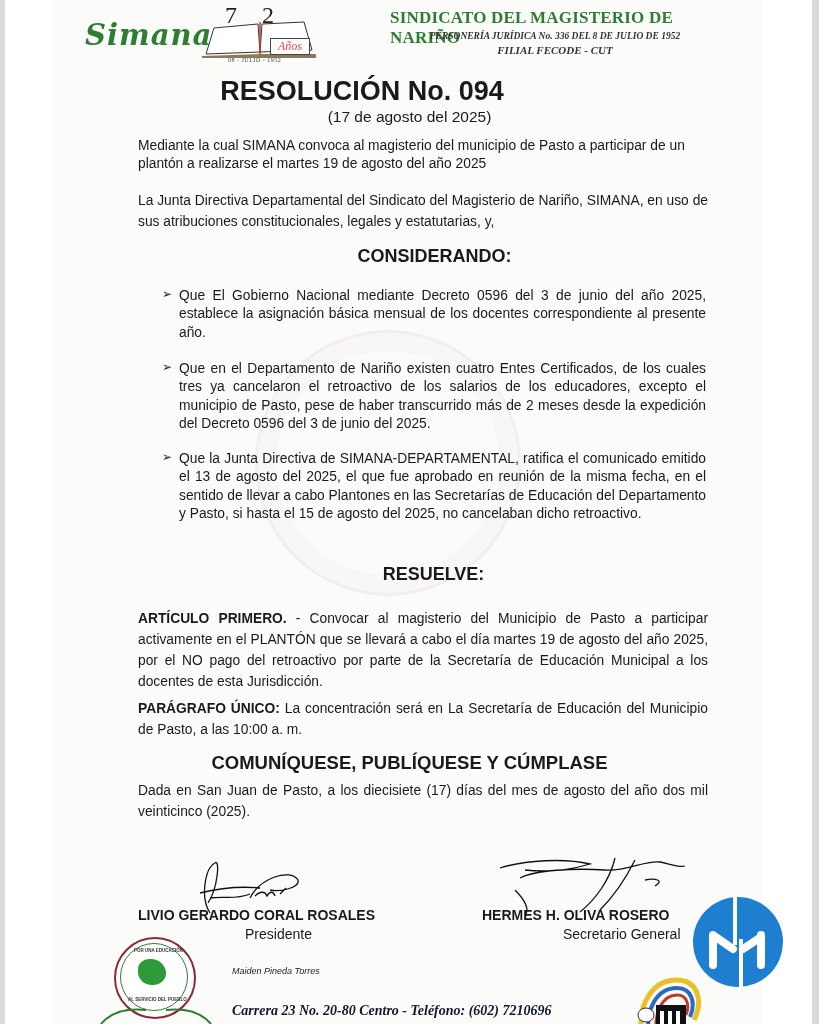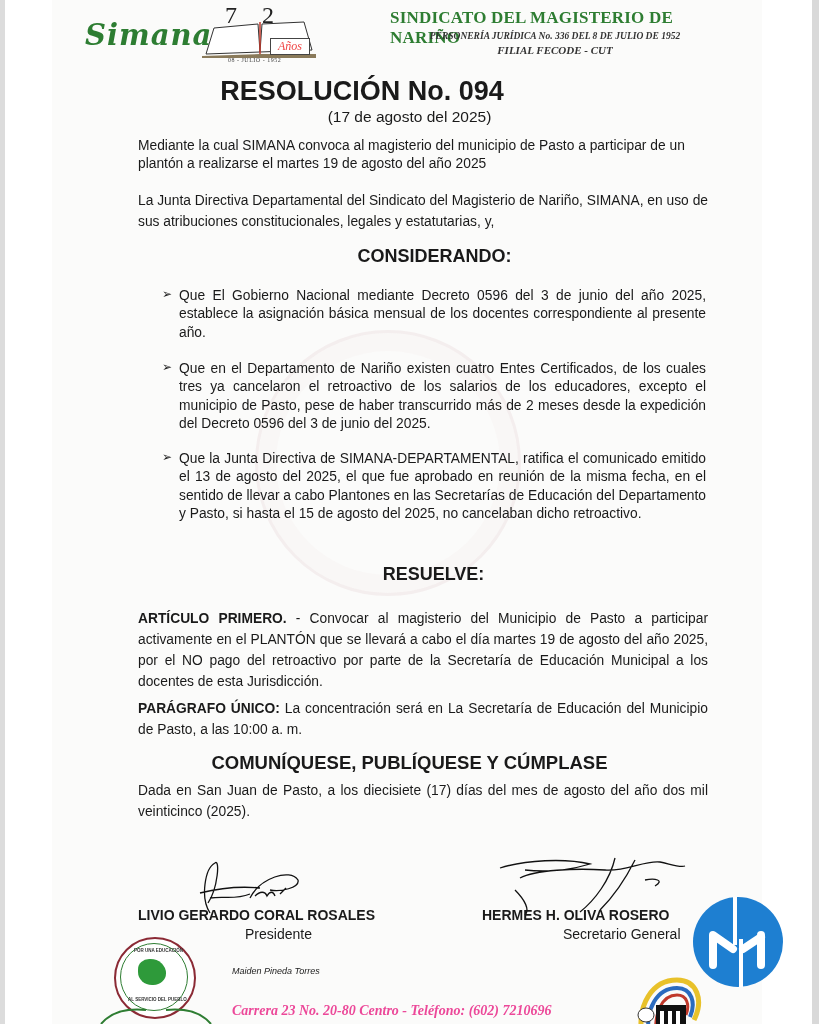--- a/index.html
+++ b/index.html
@@ -52,21 +52,21 @@
   .sig-role { position:absolute; font-size:14px;margin-left:40px; }
   .signature { position:absolute; }
 
   .seal { position:absolute; left:114px; top:937px; width:78px; height:78px; border-radius:50%;
     border:2px solid #8b2a35; background:#fff; }
   .seal-inner { position:absolute; left:4px; top:4px; width:66px; height:66px; border-radius:50%; border:1px solid #2e7d32; }
   .seal-blob { position:absolute; left:22px; top:20px; width:28px; height:26px; background:#2e9a3a; border-radius:40% 55% 45% 50%; }
   .seal-text { position:absolute; font-size:4.5px; color:#333; font-weight:bold; }
 
   .footer-name { position:absolute; left:232px; top:966px; font-size:9px; font-style:italic; }
-  .footer-addr { position:absolute; left:232px; top:1003px; font-family:"Liberation Serif", serif; font-style:italic; font-weight:bold; font-size:14px; color:#ec4899; }
+  .footer-addr { position:absolute; left:232px; top:1003px; font-family:"Liberation Serif", serif; font-style:italic; font-weight:bold; font-size:14px; color:#0f172a; }
 
   .cut-logo { position:absolute; left:632px; top:975px; width:72px; height:60px; }
   .nh-badge { position:absolute; left:693px; top:897px; width:90px; height:90px; border-radius:50%; background:#1e7fd1; }
 </style>
 </head>
 <body>
 
 <div class="edge-left"></div>
 <div class="paper"></div>
 <div class="edge-right"></div>

